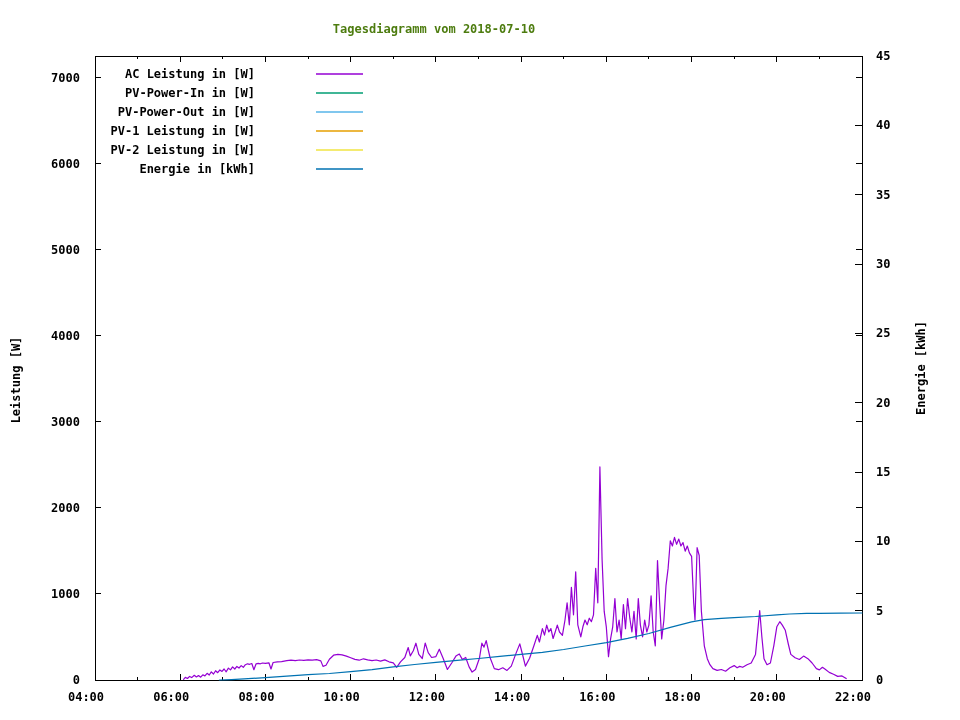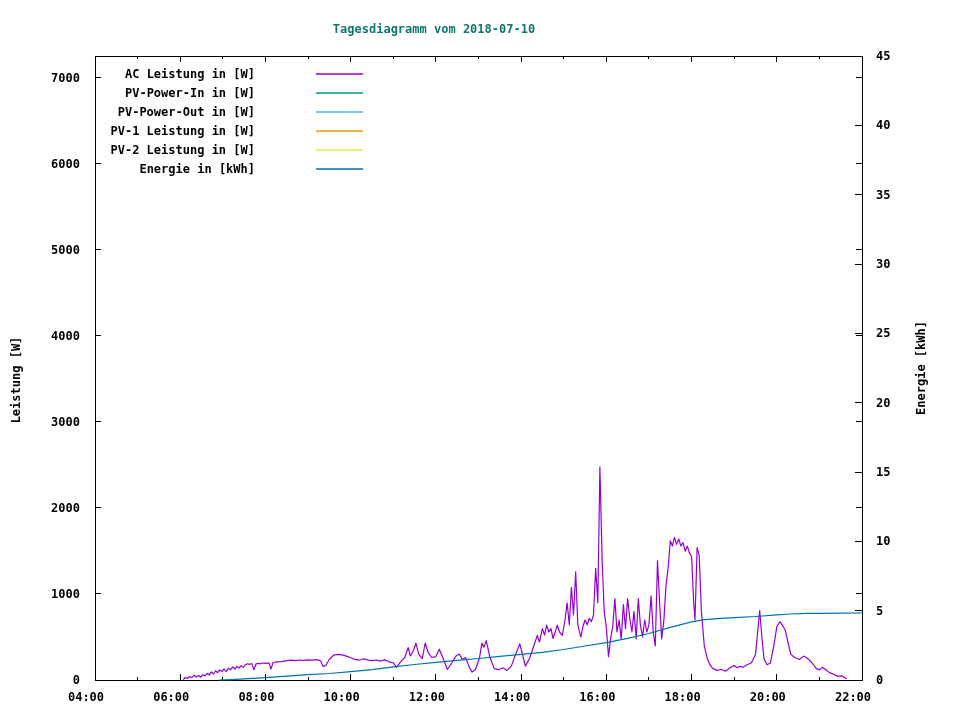--- a/index.html
+++ b/index.html
@@ -1,19 +1,19 @@
 <!DOCTYPE html>
 <html><head>
 <meta charset="utf-8">
 <style>
   html,body{margin:0;padding:0;background:#ffffff;}
   #stage{position:relative;width:960px;height:720px;background:#ffffff;overflow:hidden;
          font-family:"DejaVu Sans Mono",monospace;}
   #chart-title{position:absolute;top:22px;left:434px;transform:translateX(-50%);
-               font:bold 12px "DejaVu Sans Mono",monospace;color:#0f766e;white-space:nowrap;}
+               font:bold 12px "DejaVu Sans Mono",monospace;color:#4d7c0f;white-space:nowrap;}
   .ylab{position:absolute;font:bold 12px "DejaVu Sans Mono",monospace;color:#000;white-space:nowrap;}
   #ylabel-left{left:16px;top:380px;transform:translate(-50%,-50%) rotate(-90deg);}
   #ylabel-right{left:921px;top:368px;transform:translate(-50%,-50%) rotate(-90deg);}
   #plot-svg{position:absolute;left:0;top:0;}
   #plot-svg text{font:bold 12px "DejaVu Sans Mono",monospace;fill:#000;}
 </style>
 </head>
 <body>
 
 <div id="stage">

